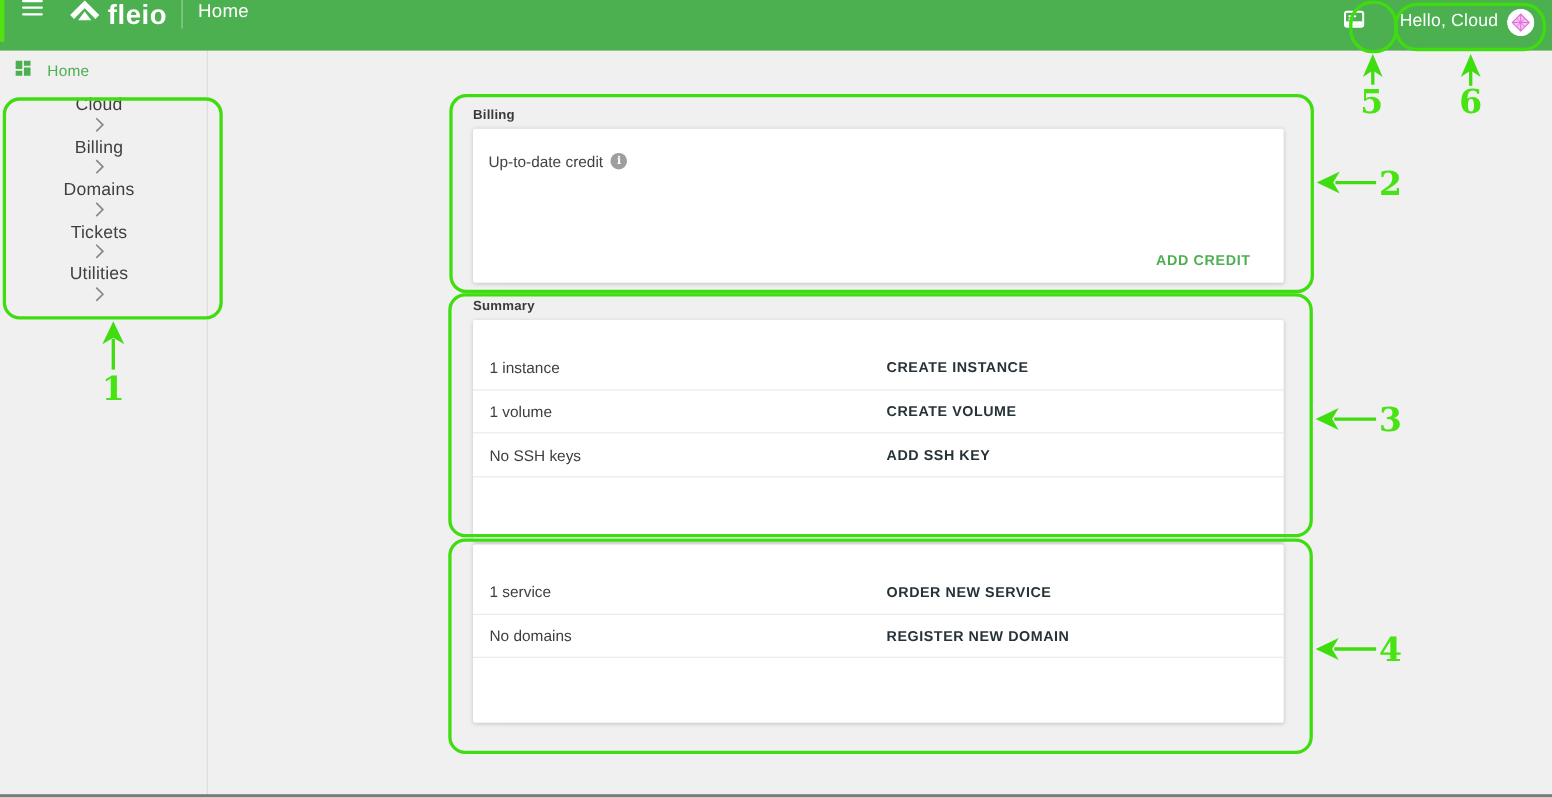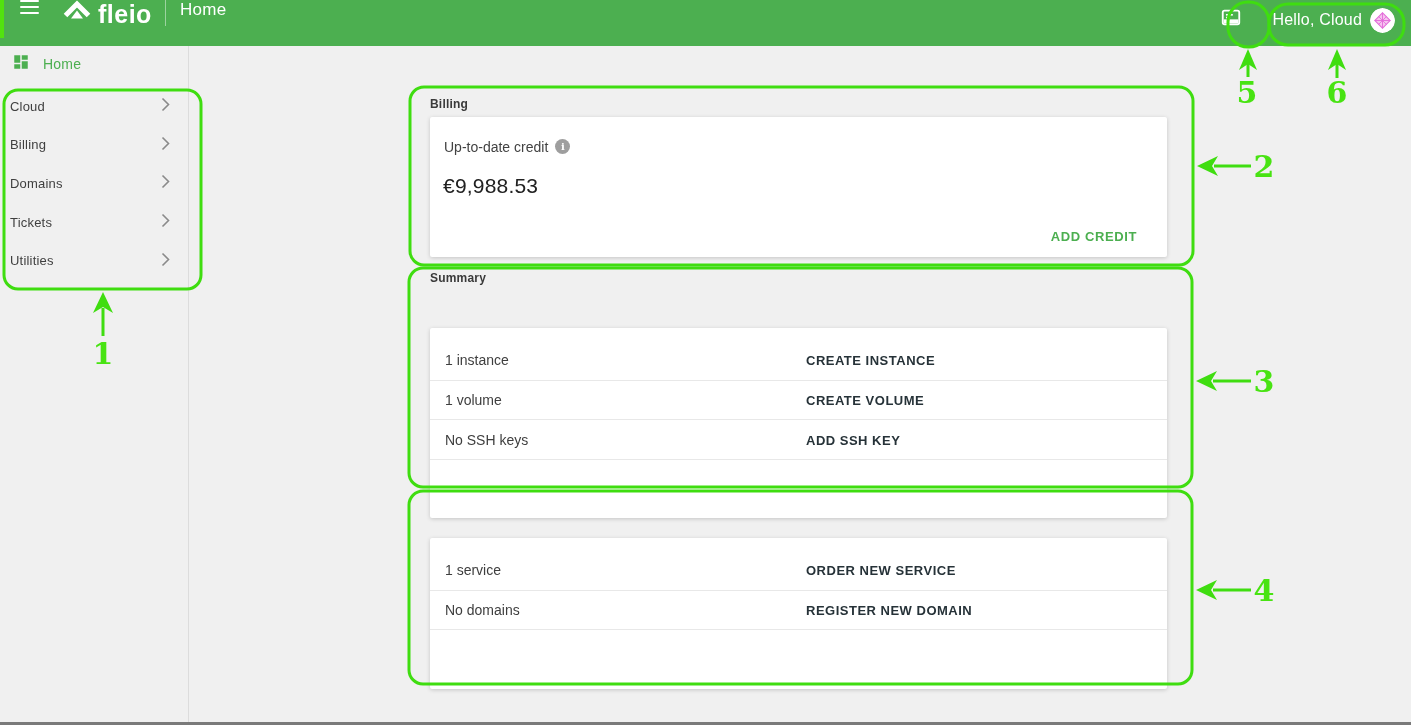--- a/index.html
+++ b/index.html
@@ -28,21 +28,21 @@
   
   .sidebar{
     position:absolute;top:46px;left:0;width:188px;height:679px;
     background:#f0f0f0;border-right:1px solid #dcdcdc;z-index:5;
   }
   .side-home{display:flex;align-items:center;height:36px;padding-left:12px;cursor:pointer;}
   .side-home .lbl{color:#4caf50;font-size:14px;margin-left:13px;letter-spacing:.2px;}
   .side-menu{margin-top:5px;}
   .side-item{
     height:38.6px;display:flex;align-items:center;justify-content:space-between;
-    padding:0 18px 0 10px;cursor:pointer;color:#3f3f3f;font-size:13px;letter-spacing:.2px;
+    padding:0 18px 0 10px;cursor:pointer;color:#3f3f3f;font-size:16px;letter-spacing:.2px;flex-direction:column;
   }
   
   .section{position:absolute;left:430px;width:737px;}
   .section-title{font-size:12px;font-weight:700;color:#3a3a3a;margin-bottom:6px;letter-spacing:.2px;}
   .card{
     background:#fff;border-radius:2px;position:relative;
     box-shadow:0 1px 4px rgba(0,0,0,.18);overflow:hidden;
   }
   .billing-card{height:140px;padding:0;}
   .credit-label-row{display:flex;align-items:flex-start;margin:22px 0 0 14px;}
@@ -50,21 +50,21 @@
   .info-icon{
     width:15px;height:15px;border-radius:50%;background:#9e9e9e;color:#fff;
     font-size:10px;font-weight:700;text-align:center;line-height:15px;margin-left:7px;
     font-family:"DejaVu Serif",serif;cursor:pointer;
   }
   .credit-amount{font-size:21px;color:#212121;margin:19px 0 0 13px;letter-spacing:.2px;}
   .card-action-br{
     position:absolute;right:30px;bottom:13px;color:#4caf50;font-size:13px;font-weight:700;
     letter-spacing:.6px;cursor:pointer;
   }
-  .list-card{padding-top:13px;margin-top:43px;}
+  .list-card{padding-top:24px;}
   .summary-card{height:177px;}
   .services-card{height:138px;}
   .lrow{height:38.7px;position:relative;border-bottom:1px solid #e8e8e8;}
   .lrow .rlabel{position:absolute;left:15px;top:50%;transform:translateY(-50%);font-size:14px;color:#3e3e3e;}
   .lrow .raction{
     position:absolute;left:376px;top:50%;transform:translateY(-50%);
     font-size:13px;font-weight:700;color:#263238;letter-spacing:.5px;cursor:pointer;
   }
   
   .bottom-bar{position:absolute;left:0;bottom:0;width:1411px;height:3px;background:#7a7a7a;z-index:40;}
@@ -173,21 +173,20 @@
   </div>
 </div>
 
 <div class="section" style="top:97px;">
   <div class="section-title">Billing</div>
   <div class="card billing-card">
     <div class="credit-label-row">
       <span class="credit-label">Up-to-date credit</span>
       <span class="info-icon">i</span>
     </div>
-    <div class="credit-amount">€9,988.53</div>
     <div class="card-action-br">ADD CREDIT</div>
   </div>
 </div>
 
 <div class="section" style="top:271px;">
   <div class="section-title">Summary</div>
   <div class="card list-card summary-card">
     <div class="lrow">
       <span class="rlabel">1 instance</span>
       <span class="raction">CREATE INSTANCE</span>

